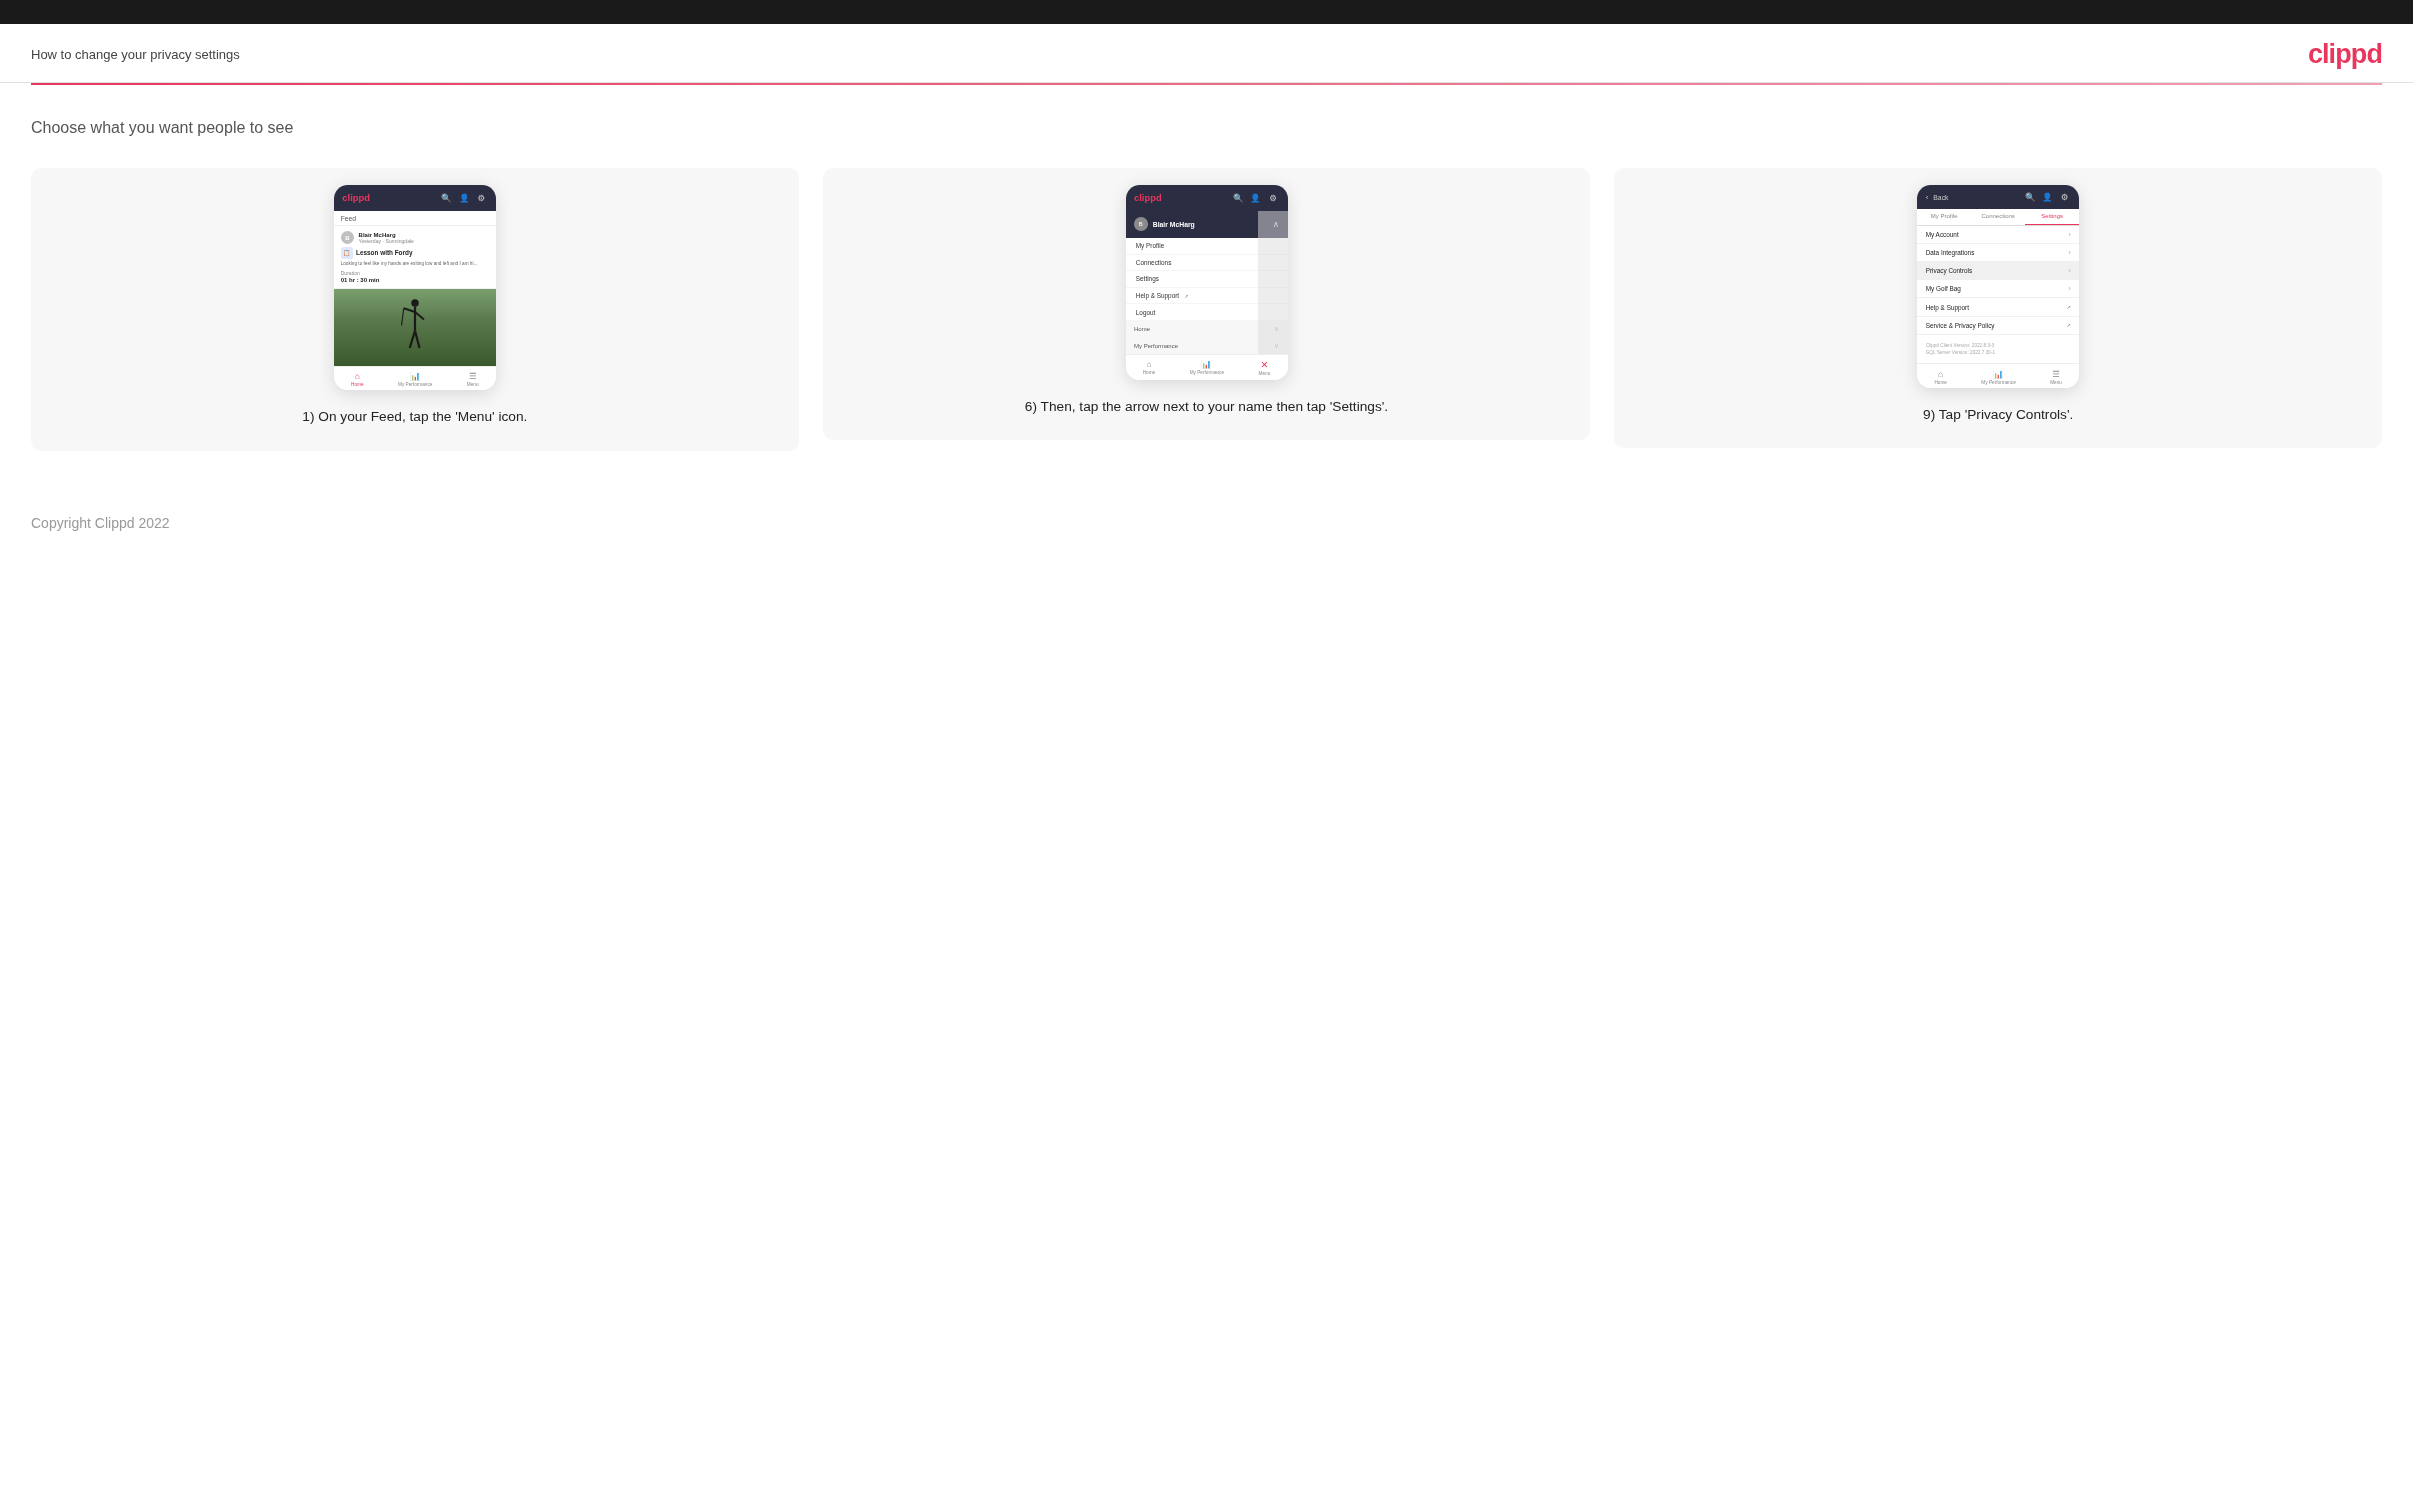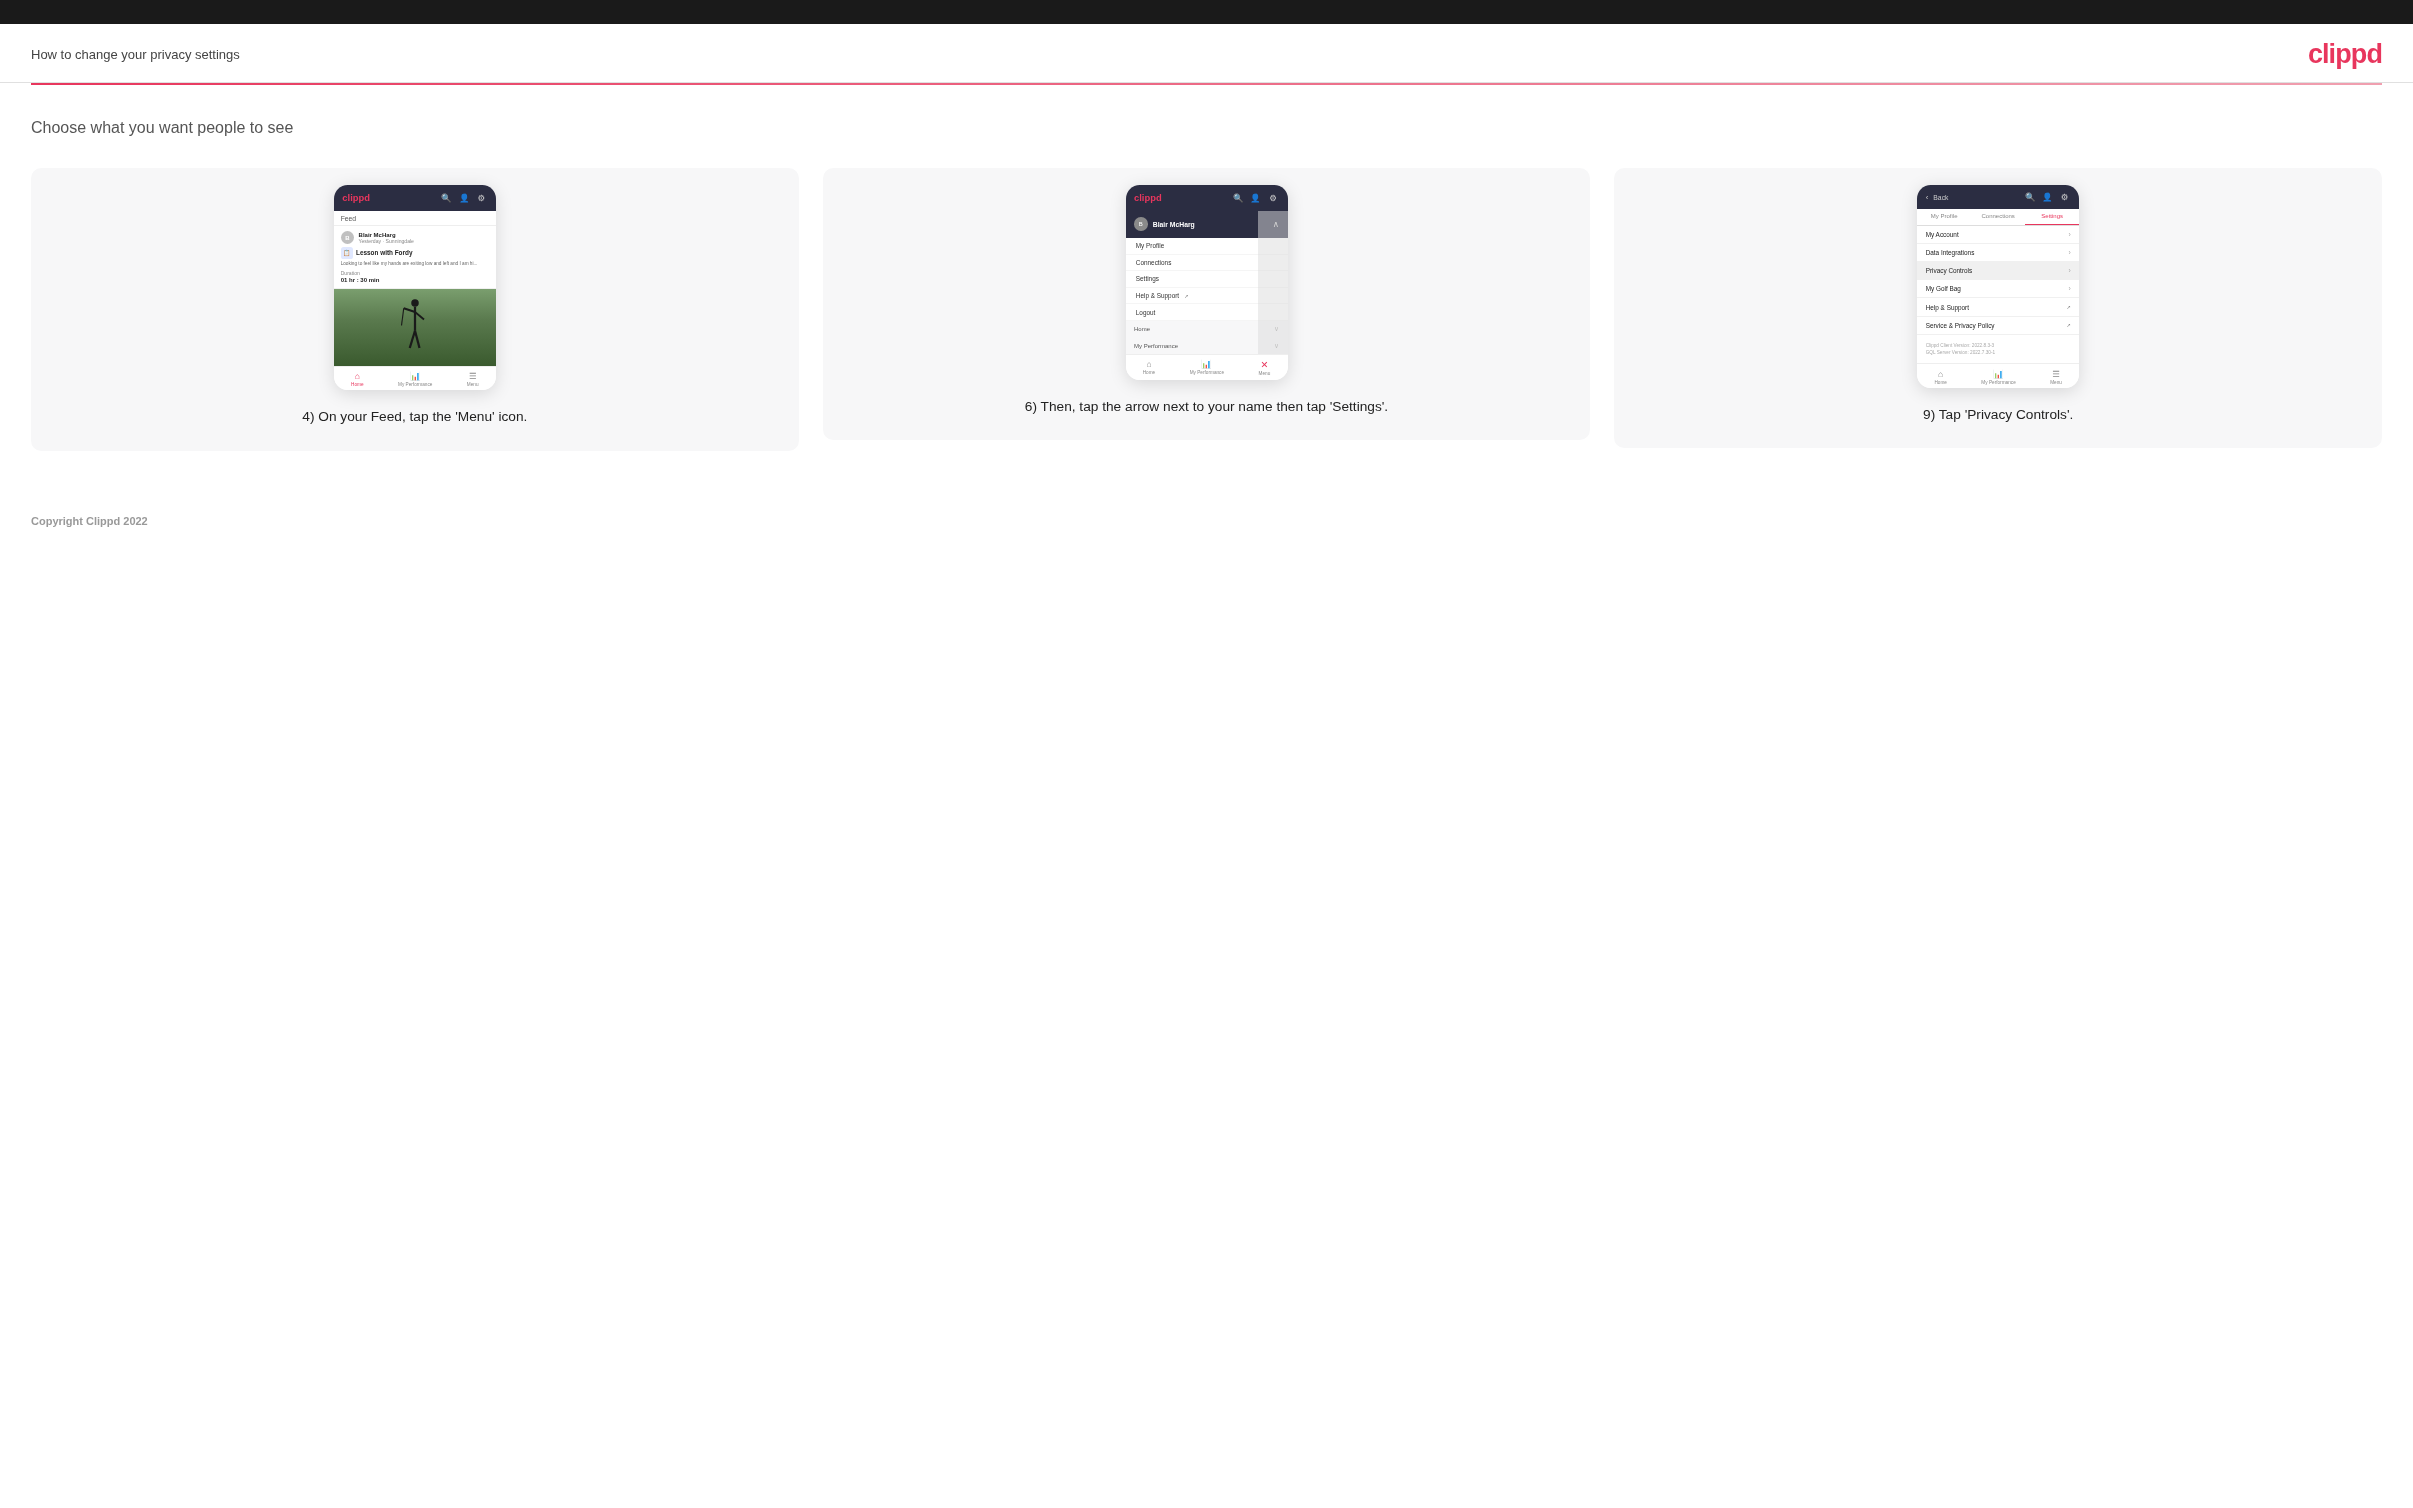--- a/index.html
+++ b/index.html
@@ -378,23 +378,22 @@
     
     .nav-x {
       color: #e8365d;
       font-size: 9.4px;
     }
 
     
     .footer {
       margin-top: 51px;
       padding: 13.7px 31px;
-      font-size: 11px;
+      font-size: 14px;
       color: #999;
-      font-weight: bold;
     }
 
     
     .ext-link {
       font-size: 5.1px;
       color: #888;
       vertical-align: super;
     }
   </style>
 </head>
@@ -471,21 +470,21 @@
           <div class="nav-item">
             <div class="nav-icon">📊</div>
             <div class="nav-label">My Performance</div>
           </div>
           <div class="nav-item">
             <div class="nav-icon">☰</div>
             <div class="nav-label">Menu</div>
           </div>
         </div>
       </div>
-      <p class="step-caption">4) On your Feed, tap the 'Menu' icon.</p>
+      <p class="step-caption">1) On your Feed, tap the 'Menu' icon.</p>
     </div>
 
     <div class="step">
       <div class="phone-mockup" style="position:relative;">
 
         <div class="phone-header">
           <span class="phone-logo">clippd</span>
           <div class="phone-icons">
             <div class="phone-icon">🔍</div>
             <div class="phone-icon">👤</div>

